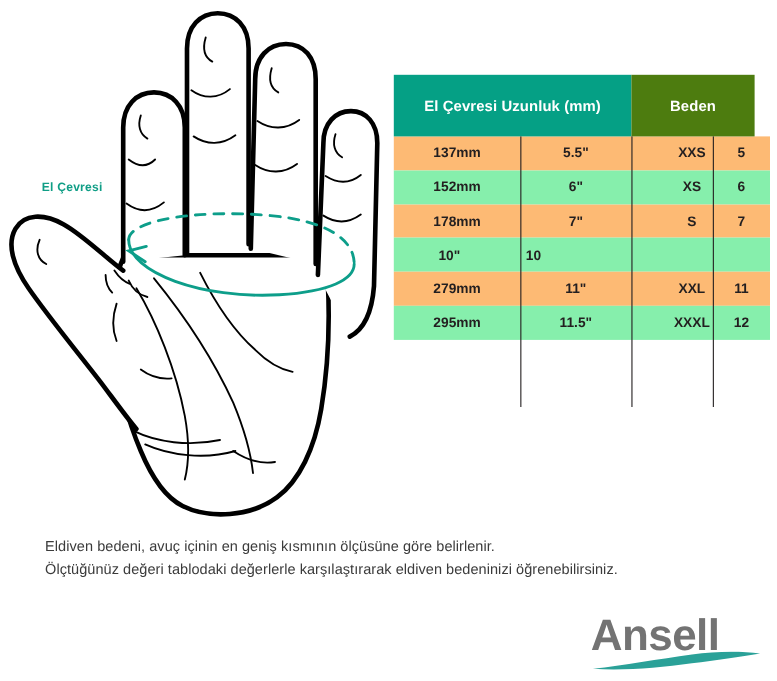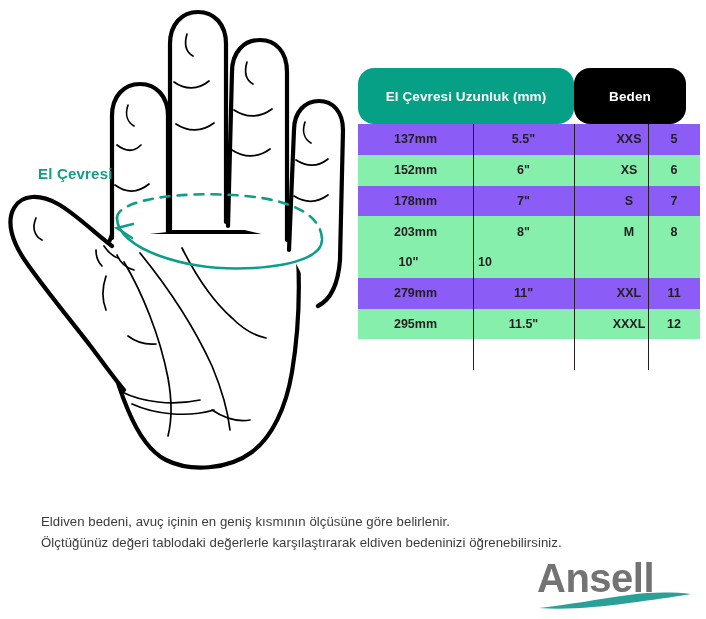--- a/index.html
+++ b/index.html
@@ -22,21 +22,21 @@
     left: 0px;
     top: 0px;
     width: 350px;
     height: 480px;
   }
 
   #hand-label {
     position: absolute;
     left: 38px;
     top: 165px;
-    font-size: 15px;
+    font-size: 11px;
     font-weight: bold;
     color: #109e86;
     letter-spacing: 0.2px;
     white-space: nowrap;
   }
 
   
   #size-table {
     position: absolute;
     left: 358px;
@@ -50,35 +50,34 @@
   }
   .th {
     display: flex;
     align-items: center;
     justify-content: center;
     color: #ffffff;
     font-size: 13.5px;
     font-weight: bold;
     letter-spacing: 0.1px;
     box-sizing: border-box;
-    border-radius: 16px;
   }
   .th-circ {
     width: 216px;
     background: #05a085;
   }
   .th-size {
     width: 112px;
-    background: #000000;
+    background: #4d7c0f;
   }
   .tbody { }
   .trow {
     display: flex;
     height: 30.75px;
-    background: #8b5cf6;
+    background: #fdba74;
   }
   .trow.alt {
     background: #86efac;
   }
   .td {
     display: flex;
     align-items: center;
     justify-content: center;
     font-size: 12.5px;
     font-weight: bold;
@@ -99,21 +98,21 @@
     background: #231f20;
   }
   #vrule-1 { left: 115px; }
   #vrule-2 { left: 216px; }
   #vrule-3 { left: 290px; }
 
   
   #caption {
     position: absolute;
     left: 41px;
-    top: 511px;
+    top: 486px;
     width: 630px;
     font-size: 13.2px;
     line-height: 21px;
     color: #3b3b3b;
     letter-spacing: 0.05px;
   }
   #caption .cap-line { display: block; white-space: nowrap; }
 
   
   #ansell-logo {
@@ -231,26 +230,20 @@
       <div class="td td-num">6</div>
     </div>
 
     <div class="trow">
       <div class="td td-mm">178mm</div>
       <div class="td td-in">7"</div>
       <div class="td td-sz">S</div>
       <div class="td td-num">7</div>
     </div>
 
-    <div class="trow alt">
-      <div class="td td-mm">203mm</div>
-      <div class="td td-in">8"</div>
-      <div class="td td-sz">M</div>
-      <div class="td td-num">8</div>
-    </div>
 
 
     <div class="trow alt">
       <div class="td td-in">10"</div>
       <div class="td td-num">10</div>
     </div>
 
     <div class="trow">
       <div class="td td-mm">279mm</div>
       <div class="td td-in">11"</div>

